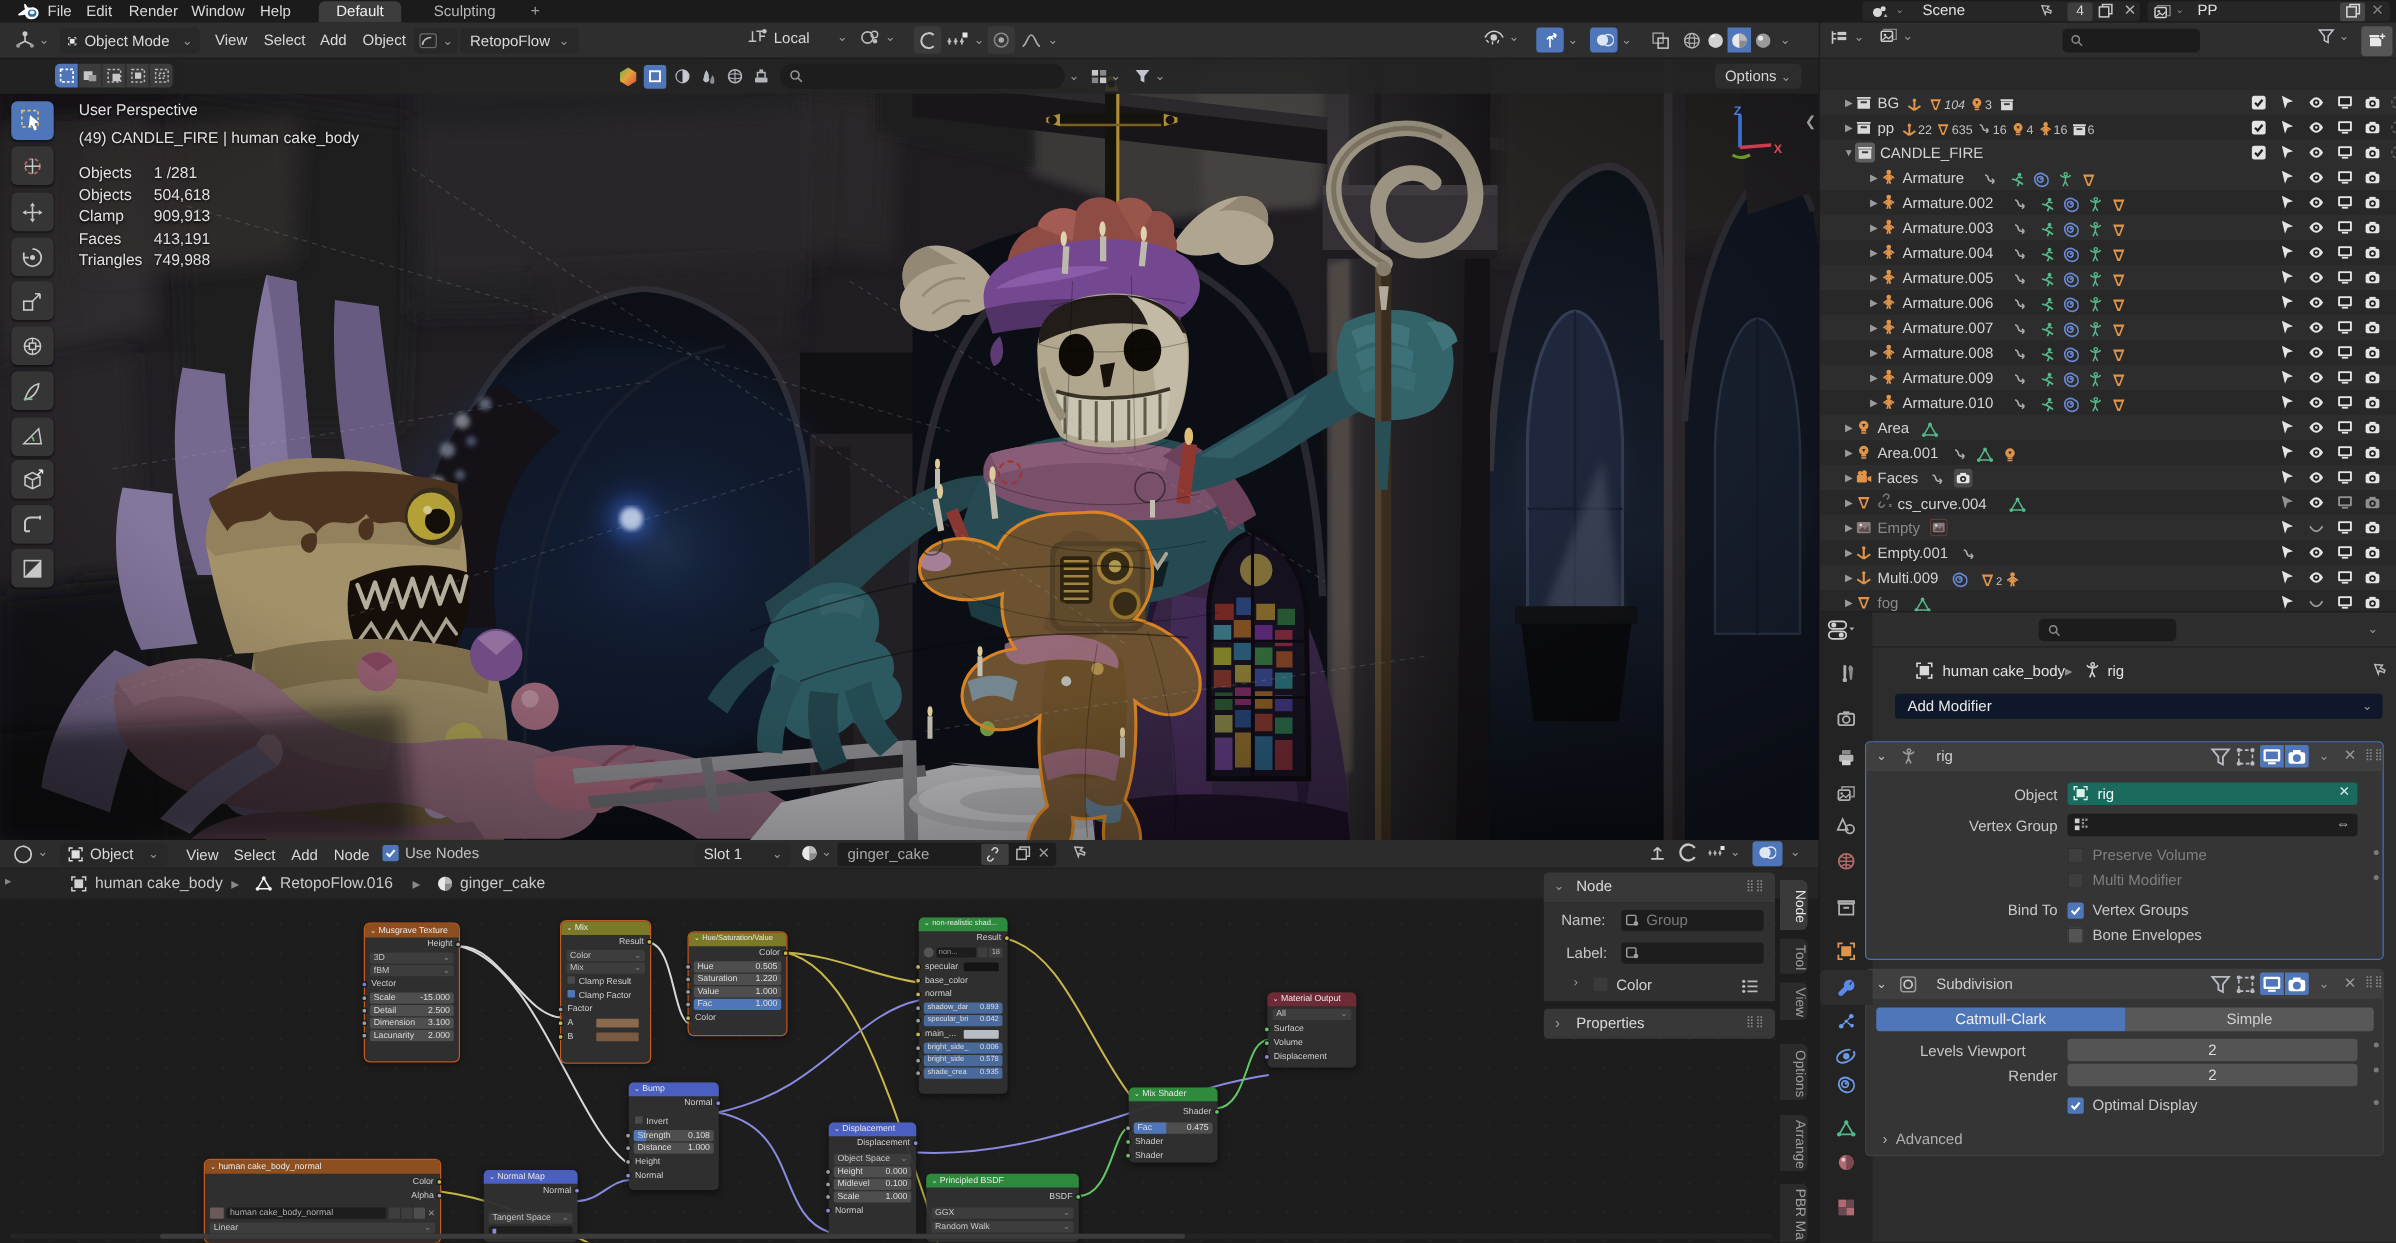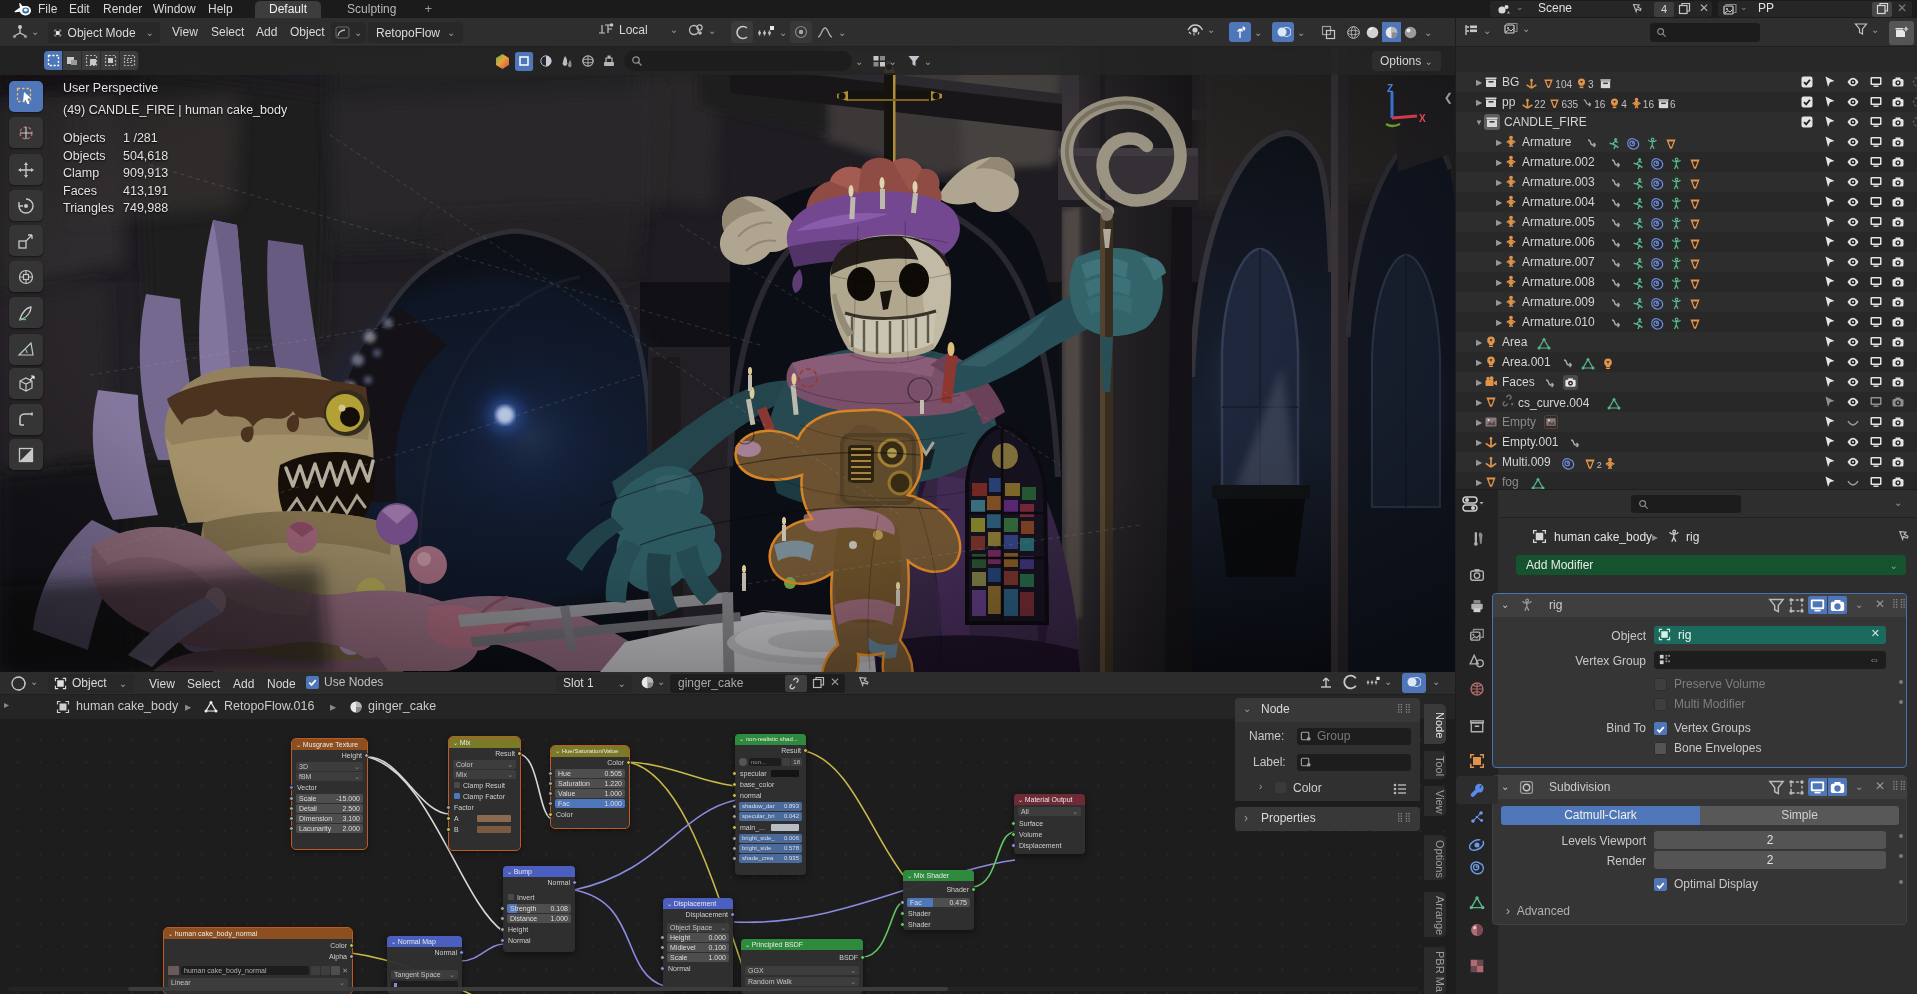--- a/index.html
+++ b/index.html
@@ -1267,21 +1267,21 @@
           <use href="#s-box"></use>
         </svg>
       </span>
       <span class="nm">BG</span>
       <svg class="oi" width="13" height="13" style="margin:3px 2px 0 6px;">
         <use href="#s-axis"></use>
       </svg>
       <svg class="oi" width="13" height="13" style="margin:3px 0 0 2px;">
         <use href="#s-cone"></use>
       </svg>
-      <span style="font-size:10px;color:#c0c0c0;margin:4px 3px 0 0;">104</span>
+      <span style="font-size:10px;color:#c0c0c0;margin:4px 3px 0 0;font-style:italic;">104</span>
       <svg class="oi" width="13" height="13" style="margin:3px 0 0 0;">
         <use href="#s-bulb"></use>
       </svg>
       <span style="font-size:10px;color:#c0c0c0;margin:4px 3px 0 0;">3</span>
       <svg class="oi" width="13" height="13" style="margin:3px 0 0 2px;">
         <use href="#s-box"></use>
       </svg>
       <span style="position:absolute;right:0;top:0;width:130px;height:20px;">
         <svg width="14" height="14" style="position:absolute;left:13px;top:3px;opacity:1;">
           <use href="#s-chk"></use>
@@ -2020,21 +2020,21 @@
 <span class="prow" style="left:98px;top:40px;color:#e2e2e2;">human cake_body</span>
 <span class="prow" style="left:196px;top:40px;color:#8a8a8a;">▸</span>
 <svg width="15" height="15" viewBox="0 0 14 14" style="position:absolute;left:210px;top:39px;">
       <circle cx="7.6" cy="2.4" r="1.3" fill="none" stroke="#d0d0d0" stroke-width="1.1"></circle>
       <path d="M7.6,3.8 L7.2,8 L5.4,12 M7.2,8 L9.2,11.8 M7.4,5 L4,4 M7.4,5 L10.6,4.2 M4,4 L3.4,2.8 M10.6,4.2 L11.4,3" fill="none" stroke="#d0d0d0" stroke-width="1.2"></path>
     </svg>
 <span class="prow" style="left:230px;top:40px;color:#e2e2e2;">rig</span>
 <svg width="13" height="13" viewBox="0 0 12 12" style="position:absolute;left:440px;top:40px;">
       <path d="M7,1 L11,5 L8.5,5.5 L10,9 L8.5,10 L6.5,6.5 L4.5,8 Z" fill="none" stroke="#b8b8b8" stroke-width="1.1" transform="rotate(-40 6 6)"></path>
     </svg>
-<div style="position:absolute;left:60px;top:65px;width:390px;height:20px;background:#14532d;border-radius:3px;color:#e8e8e8;font-size:12px;line-height:20px;padding-left:10px;">Add Modifier<span class="cev" style="position:absolute;right:8px;top:1px;">⌄</span></div>
+<div style="position:absolute;left:60px;top:65px;width:390px;height:20px;background:#0f172a;border-radius:3px;color:#e8e8e8;font-size:12px;line-height:20px;padding-left:10px;">Add Modifier<span class="cev" style="position:absolute;right:8px;top:1px;">⌄</span></div>
 <div style="position:absolute;left:36px;top:103px;width:415px;height:175px;border:1px solid #4772b3;border-radius:4px;background:#353535;"></div>
 <div style="position:absolute;left:37px;top:104px;width:413px;height:23px;background:#3f3f3f;border-radius:4px 4px 0 0;">
 <span class="cev" style="position:absolute;left:8px;top:5px;color:#c8c8c8;">⌄</span>
 <span style="position:absolute;left:26px;top:4px;"><svg width="15" height="15" viewBox="0 0 14 14">
           <circle cx="7.6" cy="2.4" r="1.3" fill="none" stroke="#9a9a9a" stroke-width="1.1"></circle>
           <path d="M7.6,3.8 L7.2,8 L5.4,12 M7.2,8 L9.2,11.8 M7.4,5 L4,4 M7.4,5 L10.6,4.2 M4,4 L3.4,2.8 M10.6,4.2 L11.4,3" fill="none" stroke="#9a9a9a" stroke-width="1.2"></path>
         </svg></span>
 <span style="position:absolute;left:56px;top:4px;font-size:12px;color:#cccccc;">rig</span>
 <span style="position:absolute;left:275px;top:3px;"><svg width="17" height="17" viewBox="0 0 14 14">
           <path d="M1.5,2 L12.5,2 L8.5,7 L8.5,12 L5.5,10.5 L5.5,7 Z" fill="none" stroke="#b8bcc2" stroke-width="1.2"></path>
@@ -2122,21 +2122,21 @@
           <rect x="1.5" y="4" width="11" height="7.5" rx="1.5" fill="#fff"></rect>
           <rect x="4.5" y="2.5" width="5" height="2" fill="#fff"></rect>
           <circle cx="7" cy="7.8" r="2.6" fill="#4f76b8"></circle>
         </svg></span>
 <span class="cev" style="position:absolute;left:362px;top:5px;">⌄</span>
 <span style="position:absolute;left:382px;top:3px;color:#9a9a9a;font-size:12px;">✕</span>
 <span style="position:absolute;left:399px;top:4px;color:#8a8a8a;font-size:9px;letter-spacing:1px;">⣿⣿</span>
 </div>
 <div style="position:absolute;left:45px;top:316px;width:199px;height:19px;background:#4f76b8;border-radius:3px 0 0 3px;color:#f0f0f0;font-size:12px;text-align:center;line-height:19px;">Catmull-Clark</div>
 <div style="position:absolute;left:244px;top:316px;width:199px;height:19px;background:#585858;border-radius:0 3px 3px 0;color:#d0d0d0;font-size:12px;text-align:center;line-height:19px;">Simple</div>
-<span class="prow" style="left:80px;top:344px;width:110px;text-align:right;">Levels Viewport</span>
+<span class="prow" style="left:80px;top:344px;width:110px;text-align:left;">Levels Viewport</span>
 <div class="pfield" style="left:198px;top:341px;width:232px;height:18px;line-height:18px;background:#545454;">2</div>
 <span class="prow" style="left:80px;top:364px;width:110px;text-align:right;">Render</span>
 <div class="pfield" style="left:198px;top:361px;width:232px;height:18px;line-height:18px;background:#545454;">2</div>
 <div style="position:absolute;left:198px;top:388px;width:13px;height:13px;background:#4f76b8;border-radius:2px;"><svg width="13" height="13" viewBox="0 0 14 14">
         <path d="M3.5,7.2 L6,9.6 L10.5,4.4" fill="none" stroke="#fff" stroke-width="1.8"></path>
       </svg></div>
 <span class="prow" style="left:218px;top:387px;">Optimal Display</span>
 <span class="prow" style="left:50px;top:414px;color:#b0b0b0;">›&nbsp;&nbsp;Advanced</span>
 <span style="position:absolute;left:443px;top:344px;width:4px;height:4px;border-radius:50%;background:#7a7a7a;"></span>
 <span style="position:absolute;left:443px;top:364px;width:4px;height:4px;border-radius:50%;background:#7a7a7a;"></span>

